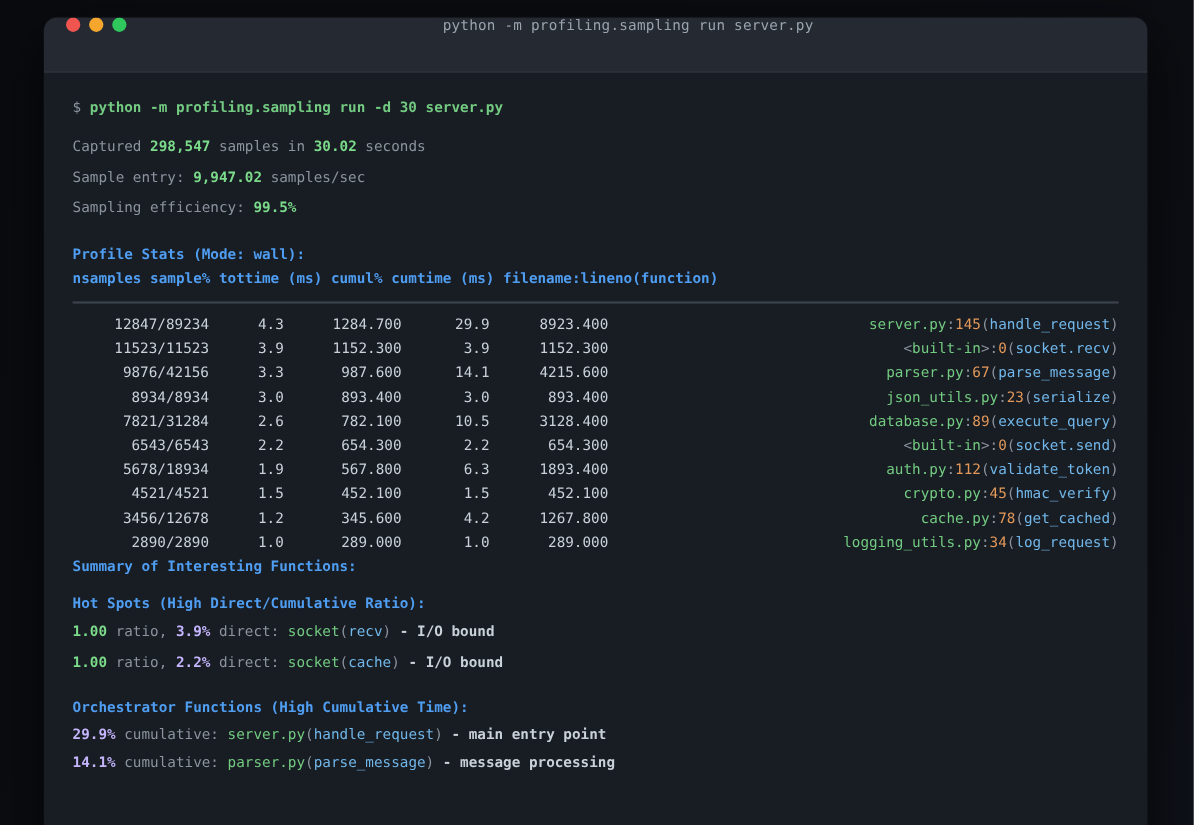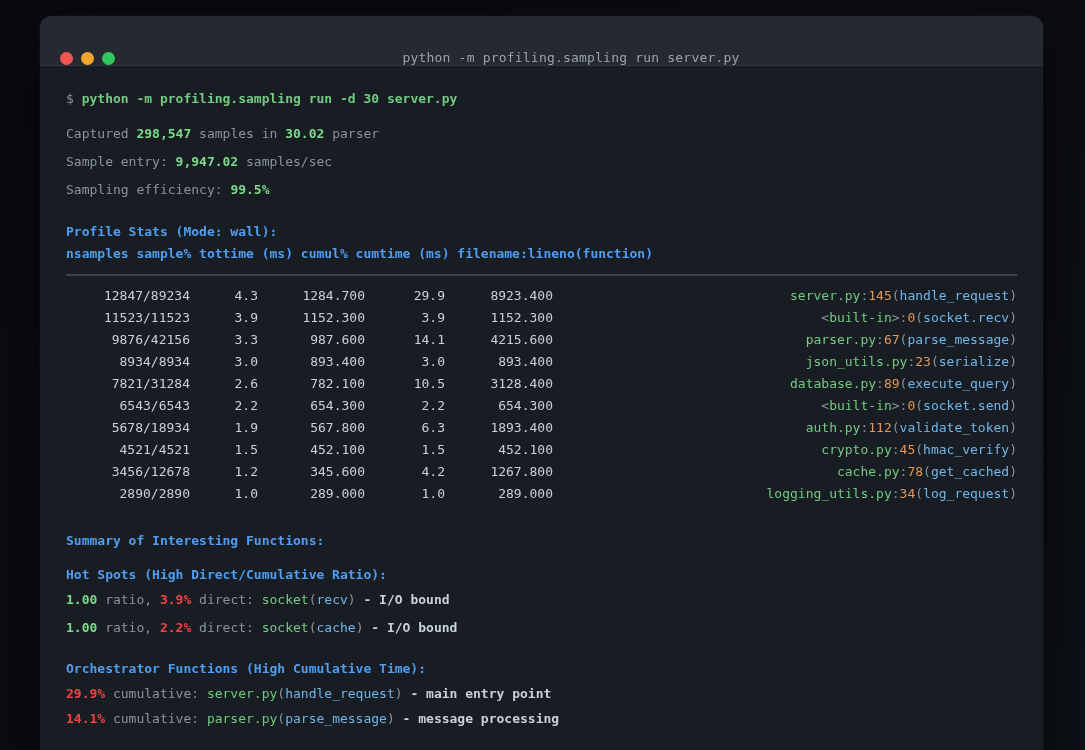--- a/index.html
+++ b/index.html
@@ -10,21 +10,21 @@
   }
   .desktop { position:relative; width:1085px; height:750px; overflow:hidden; }
   .window {
     position:absolute; top:16px; left:40px; right:42px; bottom:-30px;
     background:#181c23; border-radius:12px;
     box-shadow: 0 18px 55px rgba(0,0,0,0.65), 0 0 0 1px rgba(255,255,255,0.03);
     overflow:hidden;
   }
   .titlebar {
     height:50px; background:#242932; border-bottom:1px solid #31363f;
-    display:flex; align-items:flex-end;
+    display:flex; align-items:flex-start;
   }
   .lights { display:flex; gap:8px; padding:0 14px 0 20px; }
   .light { width:13px; height:13px; border-radius:50%; display:inline-block; cursor:pointer; }
   .light.red    { background:#f0564f; }
   .light.yellow { background:#f5a62c; }
   .light.green  { background:#30c85c; }
   .titlebar .title {
     flex:1; text-align:center; color:#9aa3ae; font-size:13px;
     padding-right:30px; letter-spacing:0.2px;
   }
@@ -32,25 +32,25 @@
     padding:22px 26px 0 26px; font-size:13px; line-height:22px; color:#c9d1d9;
   }
   .line { white-space:pre; }
   
   .muted  { color:#8b949e; }
   .green  { color:#72cb81; }
   .greenb { color:#7bdb8a; font-weight:bold; }
   .blueh  { color:#4f9ef2; font-weight:bold; }
   .bluef  { color:#71b7ea; }
   .orange { color:#e2985a; }
-  .orangeb{ color:#ef4444; font-weight:bold; }
+  .orangeb{ color:#c4b5fd; font-weight:bold; }
   .boldcmd{ color:#72cb81; font-weight:bold; }
   .desc   { color:#c9d1d9; font-weight:bold; }
   
-  .mt13 { margin-top:13px; } .mt6 { margin-top:6px; } .mt20 { margin-top:20px; }  .mt25 { margin-top:25px; } .mt12 { margin-top:12px; }
+  .mt13 { margin-top:13px; } .mt6 { margin-top:6px; } .mt20 { margin-top:20px; }  .mt25 { } .mt12 { margin-top:12px; }
   .mt3  { margin-top:3px; }  .mt19 { margin-top:19px; }
   .tdivider { height:2px; background:#3d434d; margin-top:9px; }
   
   .ptable { margin-top:9px; }
   .trow {
     display:grid;
     grid-template-columns:124px 68px 107px 80px 108px 1fr;
     line-height:22px; white-space:pre;
   }
   .cell-num { text-align:right; color:#c9d1d9; }
@@ -68,21 +68,21 @@
         <span class="light yellow"></span>
         <span class="light green"></span>
       </div>
       <div class="title">python -m profiling.sampling run server.py</div>
     </div>
 
     <div class="terminal">
 
       <div class="line"><span class="muted">$</span> <span class="boldcmd">python -m profiling.sampling run -d 30 server.py</span></div>
 
-      <div class="line mt13"><span class="muted">Captured</span> <span class="greenb">298,547</span> <span class="muted">samples in</span> <span class="greenb">30.02</span> <span class="muted">parser</span></div>
+      <div class="line mt13"><span class="muted">Captured</span> <span class="greenb">298,547</span> <span class="muted">samples in</span> <span class="greenb">30.02</span> <span class="muted">seconds</span></div>
 
       <div class="line mt6"><span class="muted">Sample entry:</span> <span class="greenb">9,947.02</span> <span class="muted">samples/sec</span></div>
 
       <div class="line mt6"><span class="muted">Sampling efficiency:</span> <span class="greenb">99.5%</span></div>
 
       <div class="line mt20 blueh">Profile Stats (Mode: wall):</div>
       <div class="line blueh">nsamples sample% tottime (ms) cumul% cumtime (ms) filename:lineno(function)</div>
       <div class="tdivider"></div>
 
       <div class="ptable">

